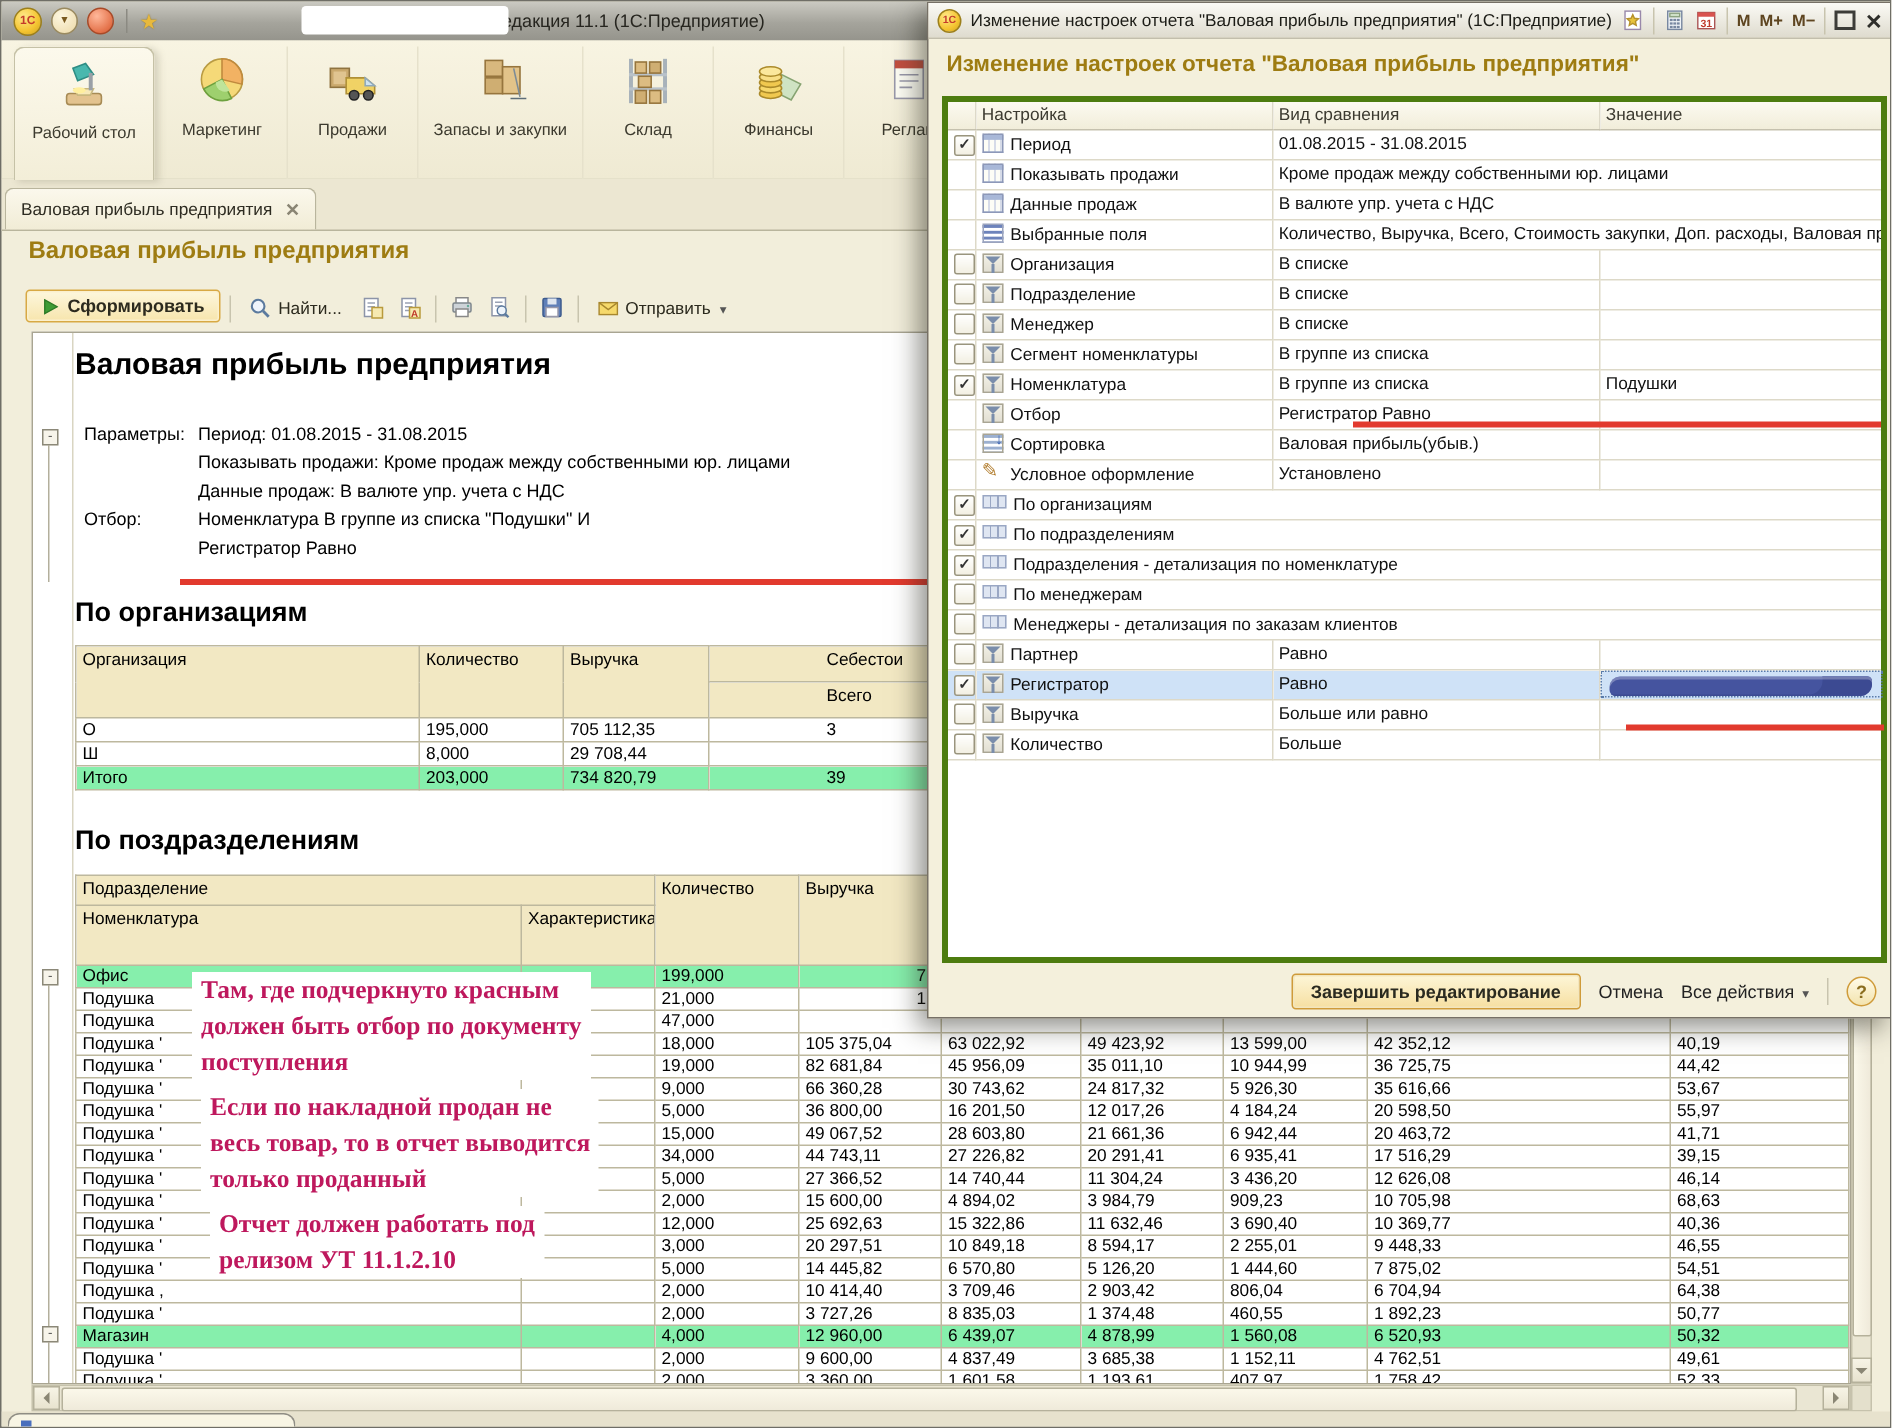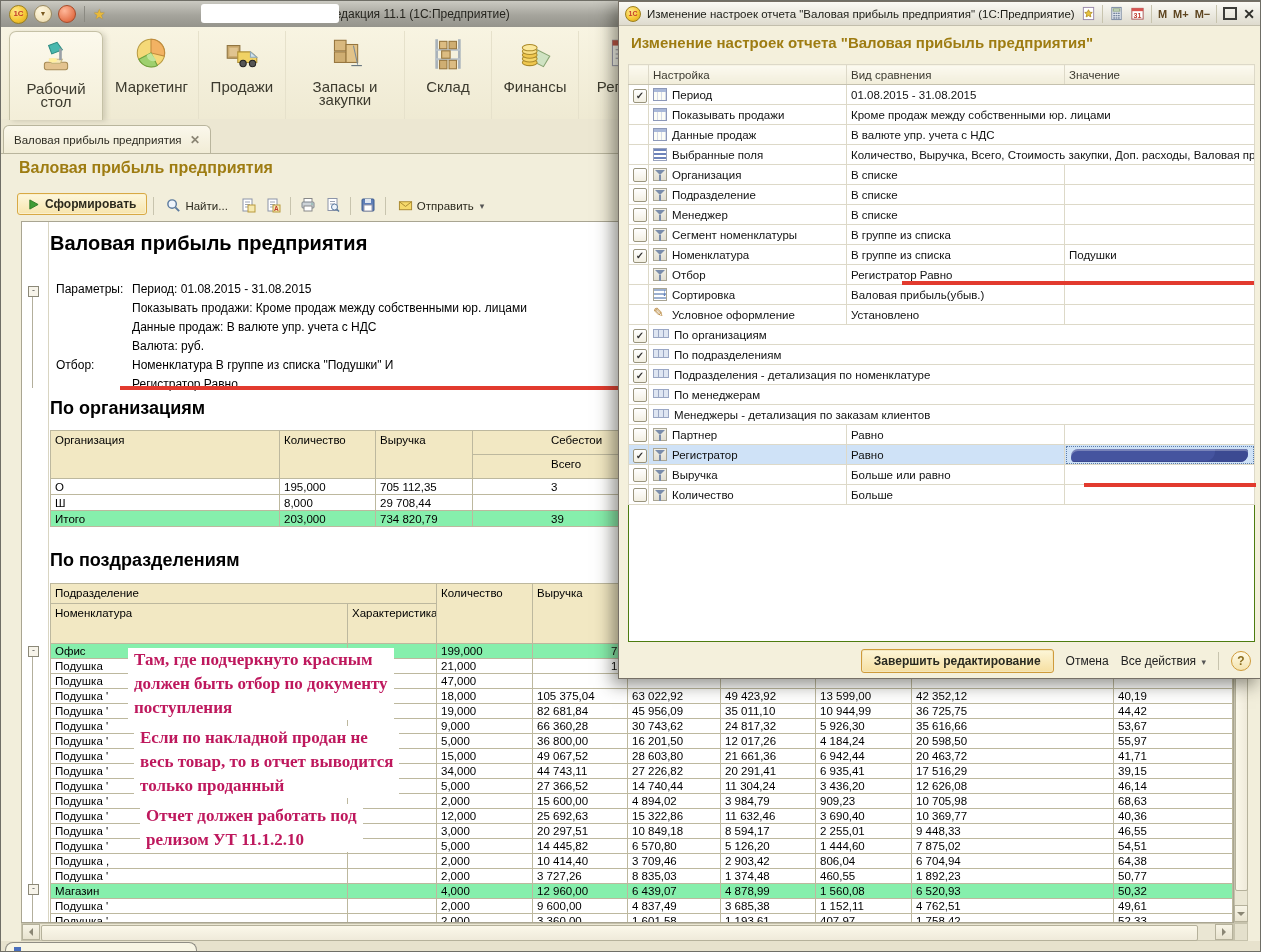--- a/index.html
+++ b/index.html
@@ -14,21 +14,21 @@
   .msep{width:1px;height:16px;background:#8b8a82;margin:0 2px;}
   .mtitle-text{font-size:12px;color:#26251f;margin-left:104px;white-space:nowrap;}
   .censor-white{position:absolute;left:200px;top:3px;width:138px;height:19px;background:#fff;border-radius:3px;z-index:1;}
 
   
   .ribbon{position:absolute;left:0;top:26px;width:100%;height:92px;background:linear-gradient(#f8f4e2,#efead3);border-bottom:1px solid #cdc8b0;}
   .rtab{position:absolute;left:8px;top:30px;width:94px;height:89px;background:linear-gradient(#fcf9ec,#f3eed8);border:1px solid #c5c1a6;border-bottom:none;border-radius:7px 7px 0 0;box-shadow:3px 1px 5px rgba(120,115,90,.25);display:flex;flex-direction:column;align-items:center;padding-top:5px;box-sizing:border-box;z-index:2;text-align:center;}
   #ribbon-sections{position:absolute;left:104px;top:30px;height:88px;display:flex;}
   .rsec{display:flex;flex-direction:column;align-items:center;padding:4px 10px 0;min-width:66px;max-width:98px;text-align:center;border-right:1px solid #e6e1cb;}
   .ric svg{width:38px;height:38px;}
-  .rlabel{font-size:15px;color:#3c3a2e;margin-top:3px;line-height:13px;}
+  .rlabel{font-size:11px;color:#3c3a2e;margin-top:3px;line-height:13px;}
 
   
   .tabstrip{position:absolute;left:0;top:118px;width:100%;height:34px;background:#ece7d2;border-bottom:1px solid #b9b59d;}
   .doctab{position:absolute;left:2px;top:6px;width:208px;height:28px;background:linear-gradient(#fbf8ec,#f1ecd6);border:1px solid #b9b59d;border-bottom:none;border-radius:6px 6px 0 0;display:flex;align-items:center;padding:0 10px;box-sizing:border-box;font-size:11.5px;color:#2e2c22;z-index:2;}
   .tabx{margin-left:auto;color:#8a8574;font-weight:bold;font-size:12px;}
 
   .pagetitle{position:absolute;left:18px;top:158px;font-size:16px;font-weight:bold;color:#9e7c12;}
 
   
   .toolbar{position:absolute;left:16px;top:186px;height:28px;display:flex;align-items:flex-end;gap:3px;}
@@ -91,21 +91,21 @@
   .dialog{position:absolute;left:617px;top:0;width:644px;height:678px;background:#f4f0dc;border:1px solid #767066;box-shadow:-6px 6px 16px rgba(40,40,30,.5);box-sizing:border-box;z-index:10;}
   .dtitle{height:23px;background:linear-gradient(#fbfaf5,#dedbce);border-bottom:1px solid #c2beac;display:flex;align-items:center;gap:6px;padding:0 6px;font-size:11.5px;color:#1c1c16;white-space:nowrap;}
   .logo1c.small{width:14px;height:14px;line-height:13px;font-size:7px;flex:none;}
   .dticons{margin-left:auto;display:flex;align-items:center;gap:6px;}
   .dticons svg{width:15px;height:15px;}
   .mbtn{font-size:11px;font-weight:bold;color:#5e4520;}
   .wbox{width:10px;height:9px;border:2px solid #3c3c38;}
   .wx{font-size:14px;font-weight:bold;color:#2e2e2a;line-height:14px;}
   .dheading{position:absolute;left:12px;top:32px;font-size:15px;font-weight:bold;color:#9e7c12;}
 
-  .stable{position:absolute;left:9px;top:62px;width:626px;height:578px;border-collapse:collapse;table-layout:fixed;background:#fff;border:1px solid #4d7c0f;font-size:11.5px;}
+  .stable{position:absolute;left:9px;top:62px;width:626px;height:578px;border-collapse:collapse;table-layout:fixed;background:#fff;border:4px solid #4d7c0f;font-size:11.5px;}
   .stable th,.stable td{border:1px solid #ddd9c8;padding:0 4px;white-space:nowrap;overflow:hidden;height:20px;box-sizing:border-box;text-align:left;font-weight:normal;color:#111;}
   .stable th{background:linear-gradient(#fcfaf0,#f1edda);color:#3c3a30;border-bottom:1px solid #c5c1ae;}
   .stable tr.sel td{background:#cfe2f7;}
   .stable td.fillc{border-left:none;border-right:none;border-bottom:none;height:auto;}
   .cb{display:inline-block;width:12px;height:12px;border:1px solid #9a957e;background:linear-gradient(#ffffff,#f2efe2);border-radius:2px;font-size:10px;line-height:11px;color:#333;text-align:center;font-weight:bold;vertical-align:-2px;}
   .censcell{outline:1px dotted #5a7ba8;outline-offset:-2px;}
   .blob{display:block;height:13px;margin:2px 2px 0;background:#45549f;border-radius:7px 3px 8px 4px;box-shadow:inset 0 2px 0 rgba(255,255,255,.28), inset -34px -2px 0 -1px #3c4a92;}
   #rl-d1{position:absolute;left:283px;top:279px;width:352px;height:4px;background:#e23a2e;z-index:12;}
   #rl-d2{position:absolute;left:465px;top:481px;width:172px;height:4px;background:#e23a2e;z-index:12;}
 
@@ -313,24 +313,20 @@
         </div>
         <div class="prow">
           <span class="plab"></span>
           <span class="pval">Показывать продажи: Кроме продаж между собственными юр. лицами</span>
         </div>
         <div class="prow">
           <span class="plab"></span>
           <span class="pval">Данные продаж: В валюте упр. учета с НДС</span>
         </div>
         <div class="prow">
-          <span class="plab"></span>
-          <span class="pval">Валюта: руб.</span>
-        </div>
-        <div class="prow">
           <span class="plab">Отбор:</span>
           <span class="pval">Номенклатура В группе из списка "Подушки" И</span>
         </div>
         <div class="prow">
           <span class="plab"></span>
           <span class="pval">Регистратор Равно</span>
         </div>
       </div>
     <div class="red-line" id="rl-report"></div>
 

